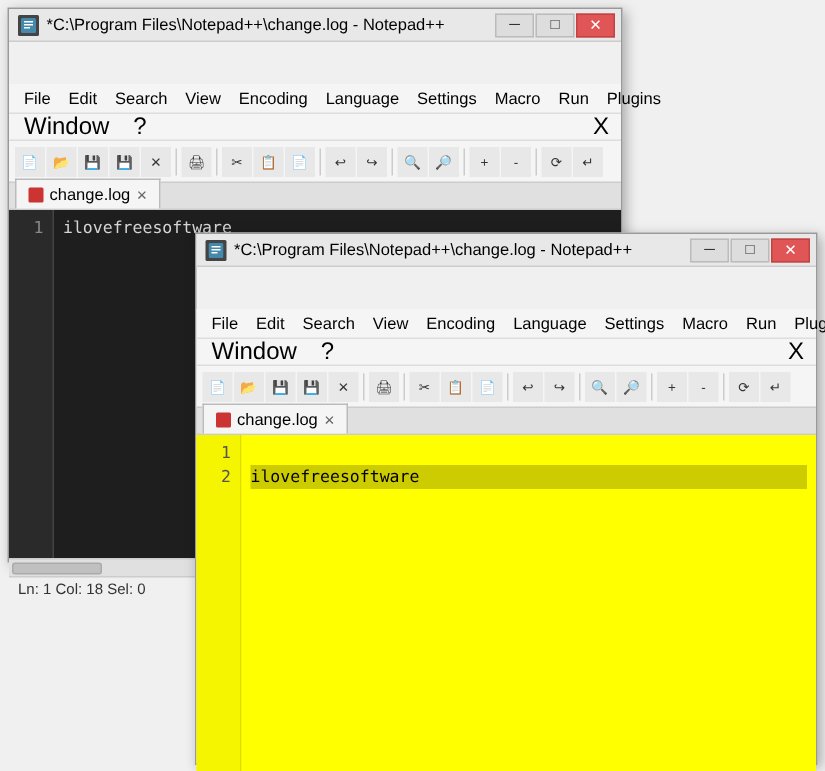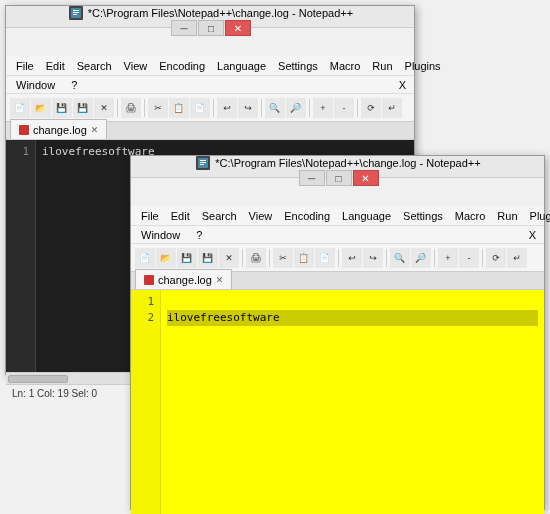--- a/index.html
+++ b/index.html
@@ -23,21 +23,20 @@
 
     .title-bar {
       background: #e8e8e8;
       height: 22px;
       display: flex;
       align-items: center;
       justify-content: space-between;
       padding: 0 4px 0 6px;
       border-bottom: 1px solid #ccc;
       user-select: none;
-      flex-direction: column;
     }
 
     .title-bar-left {
       display: flex;
       align-items: center;
       gap: 5px;
     }
 
     .title-icon {
       width: 14px;
@@ -93,21 +92,21 @@
       cursor: pointer;
       color: #000;
     }
 
     .window-bar {
       display: flex;
       align-items: center;
       justify-content: space-between;
       height: 18px;
       padding: 0 4px;
-      font-size: 11px;
+      font-size: 16px;
       background: #f5f5f5;
       border-bottom: 1px solid #ddd;
     }
 
     .toolbar {
       height: 28px;
       background: #f5f5f5;
       border-bottom: 1px solid #ccc;
       display: flex;
       align-items: center;
@@ -369,21 +368,21 @@
         <div>1</div>
       </div>
       <div class="code-content">
         <div>ilovefreesoftware</div>
       </div>
     </div>
     <div class="scrollbar-h">
       <div class="scrollbar-thumb"></div>
     </div>
     <div class="status-bar">
-      <span>Ln: 1   Col: 19  Sel: 0</span>
+      <span>Ln: 1   Col: 18  Sel: 0</span>
     </div>
   </div>
 </div>
 
 <div class="window" id="window2">
   <div class="title-bar">
     <div class="title-bar-left">
       <div class="title-icon">
         <svg width="10" height="10" viewBox="0 0 10 10">
             <rect width="10" height="10" fill="#4488aa" rx="1"></rect>

